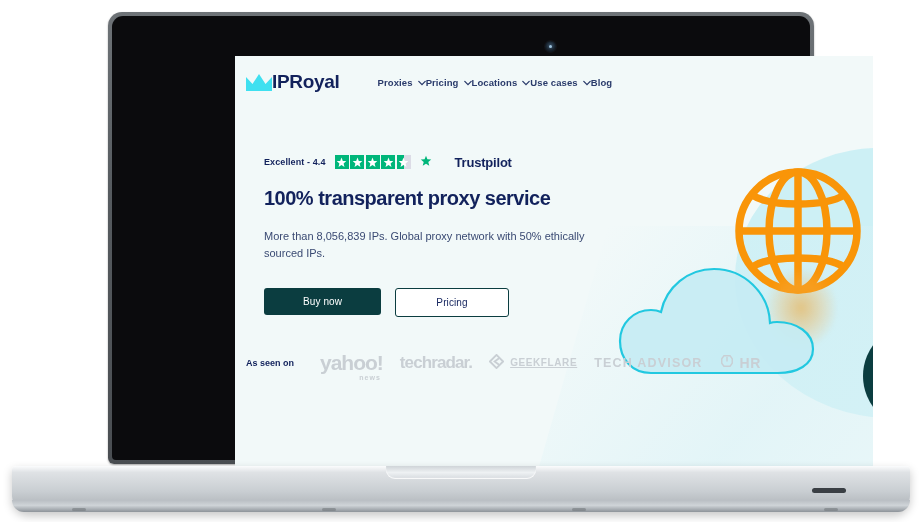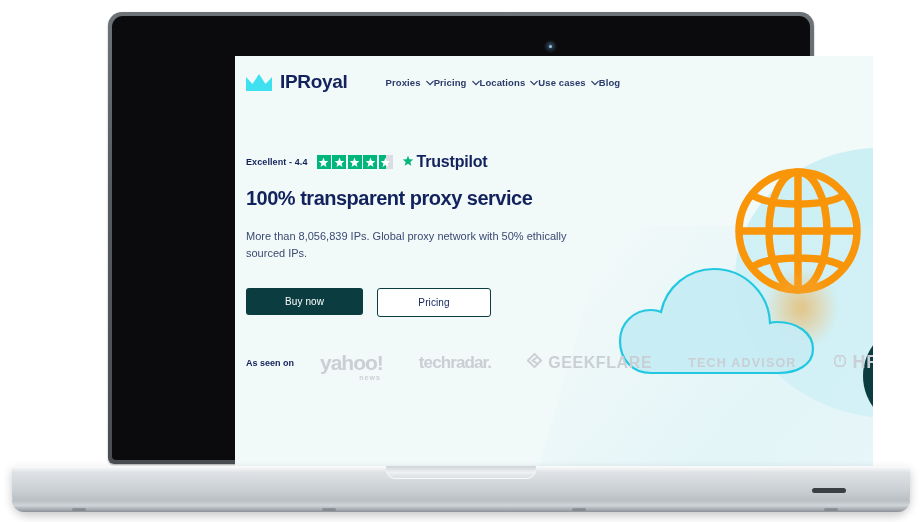--- a/index.html
+++ b/index.html
@@ -83,64 +83,64 @@
   
   .cloud{position:absolute;left:383px;top:205px;width:197px;height:115px;}
   .glow{
     position:absolute;left:530px;top:212px;width:72px;height:80px;
     background:radial-gradient(ellipse at 50% 50%,rgba(240,160,40,.55) 0%,rgba(243,180,90,.28) 45%,rgba(243,180,90,0) 72%);
     filter:blur(2px);
   }
 
   
   .nav{position:absolute;left:0;top:0;width:760px;height:52px;display:flex;align-items:center;}
-  .logo{display:flex;align-items:center;gap:8px;margin-left:11px;}
+  .logo{display:flex;align-items:center;margin-left:11px;}
   .logo-mark{width:26px;height:17px;}
   .logo-text{font-size:19px;font-weight:700;color:#12225c;letter-spacing:-.3px;}
   .nav-links{display:flex;align-items:center;margin-left:38px;}
   .nav-link{display:flex;align-items:center;gap:5px;font-size:9.5px;font-weight:700;color:#2a3b6b;letter-spacing:.1px;cursor:pointer;}
   .chev{width:8px;height:8px;}
 
   
-  .hero{position:absolute;left:11px;top:97px;width:360px;}
+  .hero{position:absolute;left:29px;top:97px;width:360px;}
   .tp-row{display:flex;align-items:center;gap:9px;}
   .tp-label{font-size:9px;font-weight:700;color:#12225c;letter-spacing:.1px;}
   .tp-stars{display:flex;gap:1.5px;}
   .tp-star{width:14px;height:14px;background:#00b67a;position:relative;}
   .tp-star.half{background:linear-gradient(90deg,#00b67a 50%,#dcdce6 50%);}
   .tp-star svg{position:absolute;left:1.5px;top:1.5px;}
   .tp-brand{display:flex;align-items:center;gap:3px;}
-  .tp-brand-text{font-size:16px;font-weight:700;color:#12225c;letter-spacing:-.2px;}
+  .tp-brand-text{font-size:13px;font-weight:700;color:#12225c;letter-spacing:-.2px;margin-left:20px;}
 
   h1.title{
     margin:16px 0 0 0;font-size:20px;line-height:1.18;font-weight:700;
     color:#12225c;letter-spacing:-.5px;max-width:290px;
   }
   p.sub{
     margin:17px 0 0 0;font-size:11px;line-height:1.55;color:#3a4a73;max-width:335px;
   }
   .btns{display:flex;gap:14px;margin-top:26px;}
   .btn{
     display:flex;align-items:center;justify-content:center;
     font-size:10px;font-weight:400;letter-spacing:.1px;cursor:pointer;
   }
   .btn-primary{width:117px;height:27px;background:#0b3d40;color:#ffffff;border-radius:3px;}
   .btn-outline{width:112px;height:27px;background:#ffffff;color:#12225c;border:1px solid #0b3d40;border-radius:3px;}
 
   
   .seen{position:absolute;left:11px;top:296px;width:740px;display:flex;align-items:center;gap:26px;}
   .seen-label{font-size:9px;font-weight:700;color:#12225c;white-space:nowrap;}
-  .seen-logos{display:flex;align-items:center;gap:36px;}
+  .seen-logos{display:flex;align-items:center;gap:17px;}
   .seen-logo{color:#c9cfd4;font-weight:700;white-space:nowrap;display:flex;align-items:center;gap:6px;}
   .lg-yahoo{font-size:21px;letter-spacing:-1px;position:relative;line-height:1;}
   .lg-yahoo .news{position:absolute;right:2px;bottom:-8px;font-size:7px;letter-spacing:1px;font-weight:600;}
   .lg-techradar{font-size:17px;letter-spacing:-.9px;}
-  .lg-geekflare{font-size:16px;letter-spacing:.6px;}
+  .lg-geekflare{font-size:10px;letter-spacing:.6px;text-decoration:underline;}
   .lg-techadvisor{font-size:12.5px;letter-spacing:1.2px;}
-  .lg-hr{font-size:18px;letter-spacing:.6px;}
+  .lg-hr{font-size:14px;letter-spacing:.6px;}
 </style>
 </head>
 <body>
 
 <div id="stage">
 
   <div id="laptop">
 
     <div class="lid">
       <div class="lid-inner"></div>

